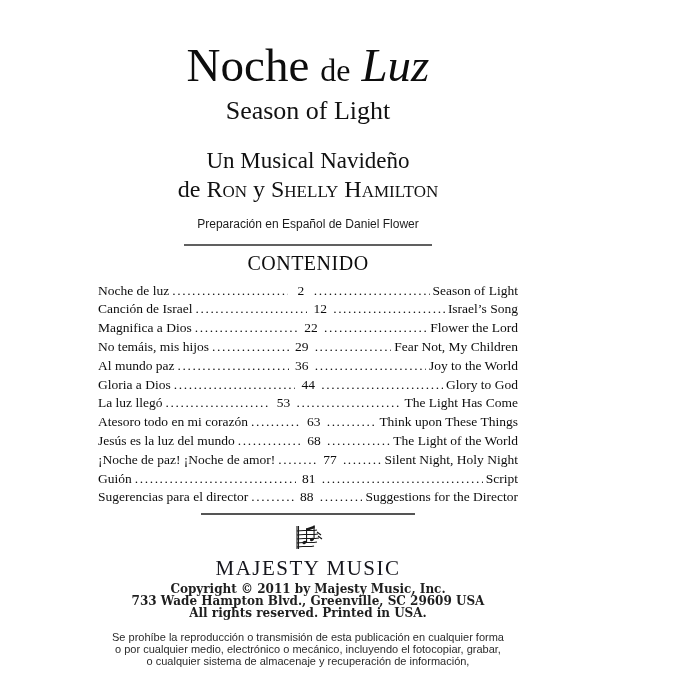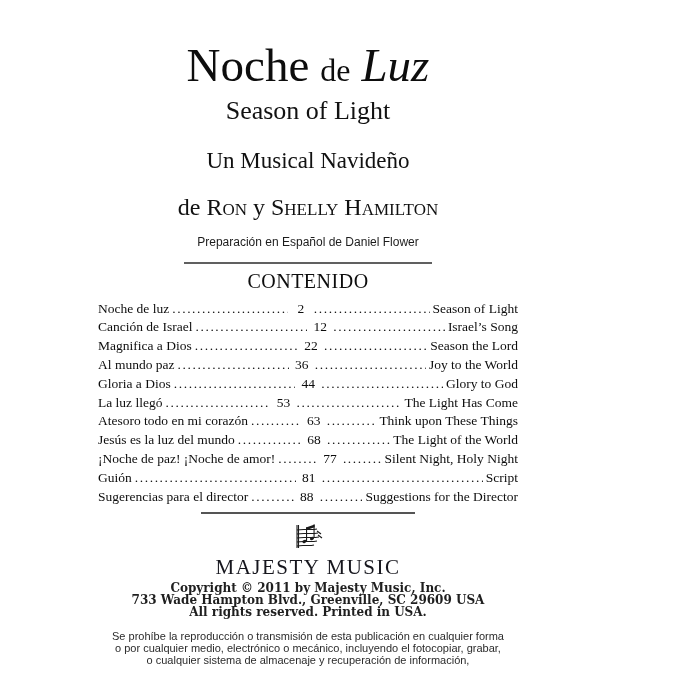--- a/index.html
+++ b/index.html
@@ -12,21 +12,21 @@
     text-align: center;
     font-family: "Liberation Serif", serif;
     overflow: hidden;
   }
   
   .title { padding-top: 40px; font-size: 47px; line-height: 1.1; color: #0d0d0d; }
   .title .t-de { font-size: 32px; margin: 0 11px; }
   .title .t-luz { font-style: italic; }
   .subtitle { margin-top: 4px; font-size: 26px; }
   .tagline { margin-top: 22px; font-size: 23px; }
-  .byline { margin-top: 20px; font-size: 24px; }
+  .byline { margin-top: 2px; font-size: 24px; }
   .byline .sc { font-variant: small-caps; }
   .prep { margin-top: 14px; font-size: 12px; font-family: "Liberation Sans", sans-serif; color: #1c1c1c; }
   .rule1 { width: 248px; margin: 13px auto 0; border: 0; border-top: 2px solid #606060; }
   .contents-heading { margin-top: 6px; font-size: 20px; letter-spacing: 0.5px; color: #0d0d0d; }
   
   .toc { width: 420px; margin: 8px auto 0; }
   .toc-row {
     display: flex; align-items: baseline;
     height: 18.8px; font-size: 13.5px; white-space: nowrap; color: #0d0d0d;
   }
@@ -98,21 +98,28 @@
         <span class="dots"></span>
         <span class="pg">12</span>
         <span class="dots"></span>
         <span class="en">Israel’s Song</span>
     </div>
     <div class="toc-row">
       <span class="es">Magnifica a Dios</span>
         <span class="dots"></span>
         <span class="pg">22</span>
         <span class="dots"></span>
-        <span class="en">Season the Lord</span>
+        <span class="en">Flower the Lord</span>
+    </div>
+    <div class="toc-row">
+      <span class="es">No temáis, mis hijos</span>
+        <span class="dots"></span>
+        <span class="pg">29</span>
+        <span class="dots"></span>
+        <span class="en">Fear Not, My Children</span>
     </div>
     <div class="toc-row">
       <span class="es">Al mundo paz</span>
         <span class="dots"></span>
         <span class="pg">36</span>
         <span class="dots"></span>
         <span class="en">Joy to the World</span>
     </div>
     <div class="toc-row">
       <span class="es">Gloria a Dios</span>

